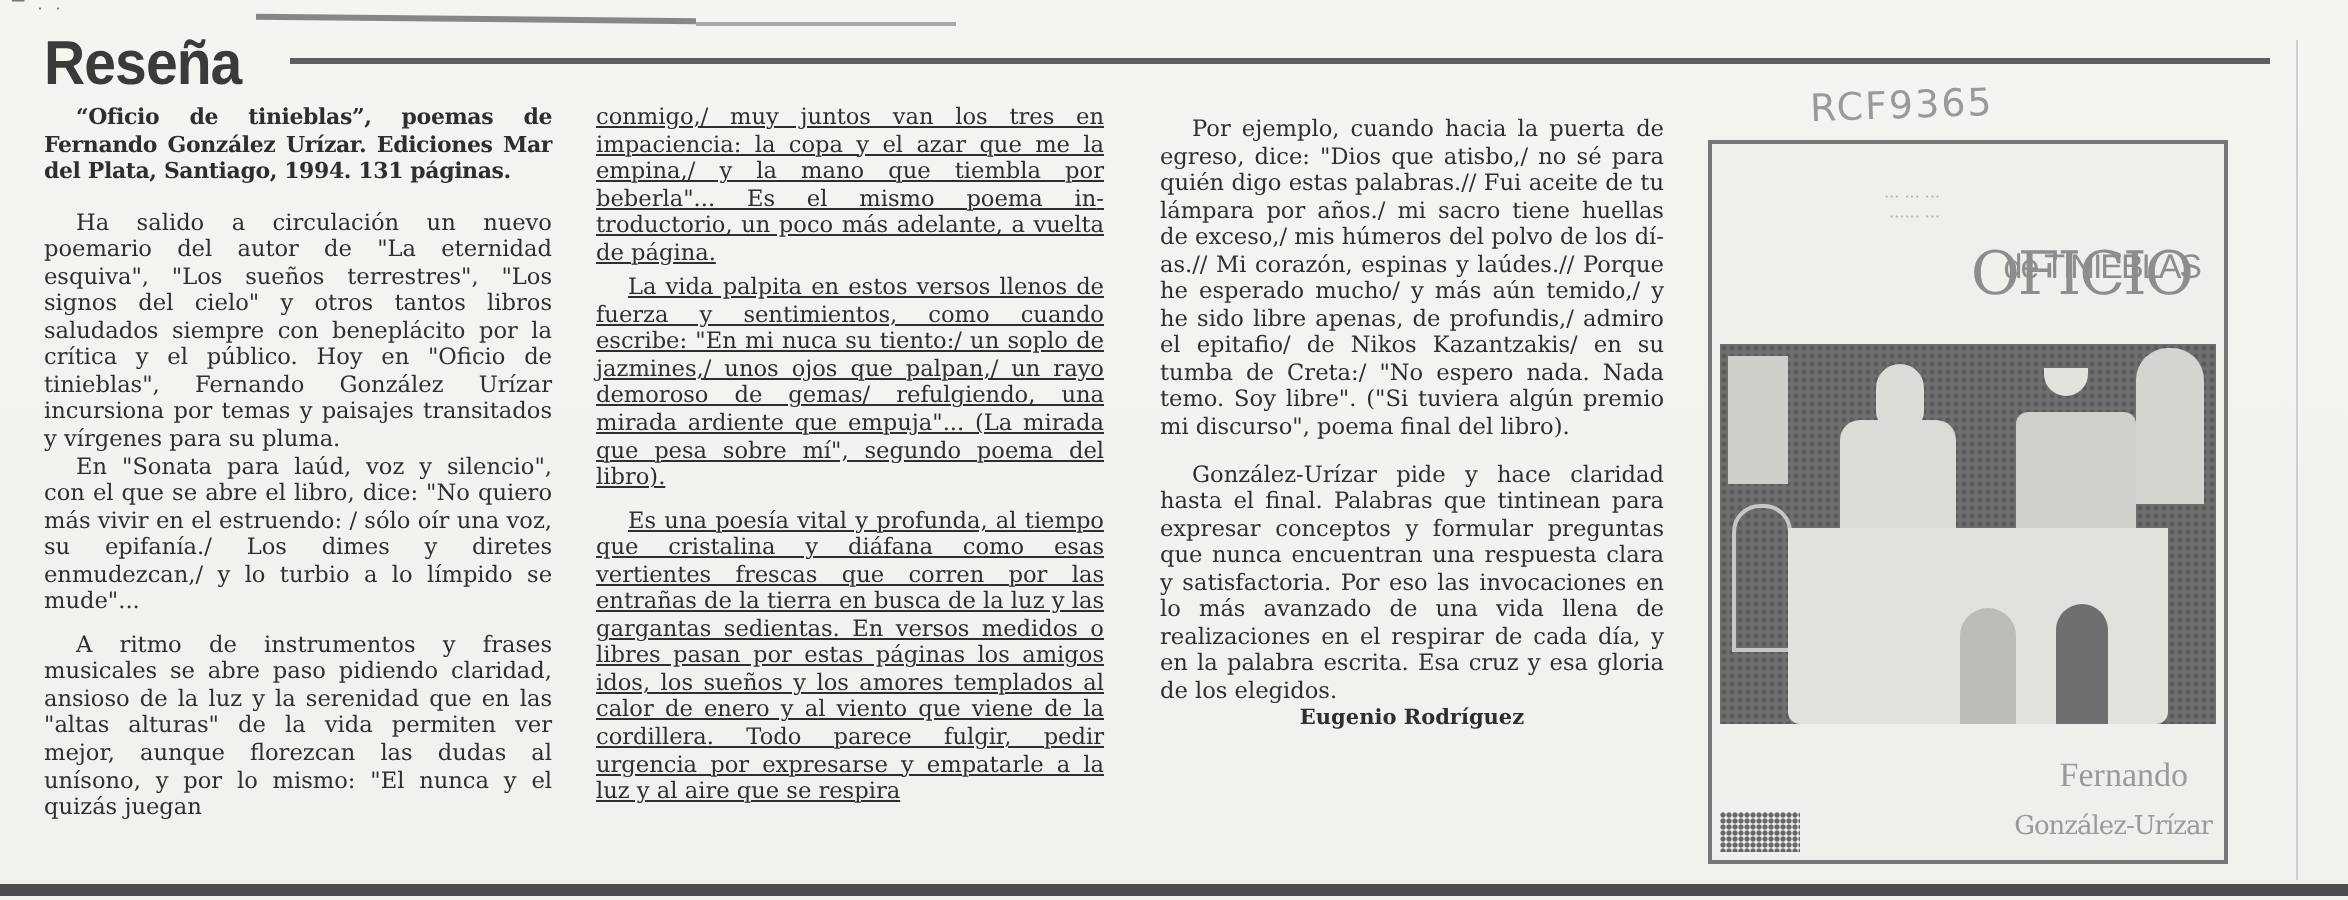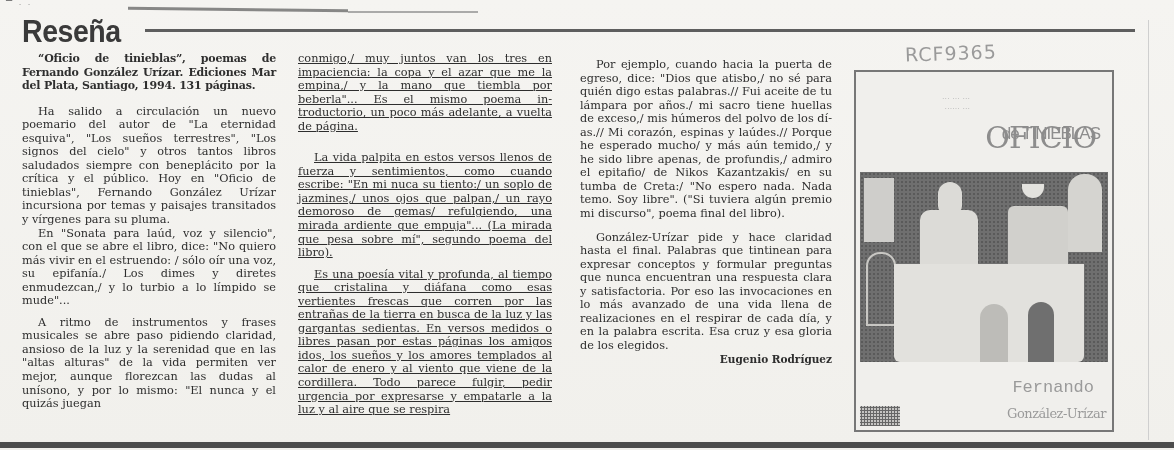--- a/index.html
+++ b/index.html
@@ -37,21 +37,21 @@
   .col p + p { margin-top: 5px; }
   .col p.noindent { text-indent: 0; }
   .col1 { left: 22px; width: 254px; }
   .col2 { left: 298px; width: 254px; text-decoration: underline; }
   .col3 { left: 580px; width: 252px; }
   .ref {
     font-weight: bold; font-size: 11px; letter-spacing: -0.2px;
     text-indent: 16px !important;
   }
   .byline {
-    text-align: right; font-weight: bold; font-size: 10.5px; margin-top: 1px;
+    text-align: center; font-weight: bold; font-size: 10.5px; margin-top: 1px;
   }
   .stamp {
     position: absolute; left: 905px; top: 42px;
     font-family: "DejaVu Sans", sans-serif; font-size: 19px;
     color: #9a9a9a; letter-spacing: 1px; transform: rotate(-2deg);
   }
   .cover {
     position: absolute; left: 854px; top: 70px; width: 260px; height: 362px;
     border: 2px solid #777; background: #f0efec; box-sizing: border-box;
   }
@@ -82,21 +82,21 @@
   .art-head { left: 78px; top: 10px; width: 24px; height: 32px; border-radius: 12px 12px 8px 8px; background:#dcdbd7; }
   .art-body { left: 60px; top: 38px; width: 58px; height: 60px; border-radius: 10px 10px 0 0; background:#dcdbd7; }
   .art-chair { left: 148px; top: 34px; width: 60px; height: 64px; background:#d1d0cc; border-radius: 6px 6px 0 0; }
   .art-cup { left: 162px; top: 12px; width: 22px; height: 14px; border-radius: 0 0 11px 11px; background:#e3e2de; }
   .art-table { left: 34px; top: 92px; width: 190px; height: 98px; background:#e2e1dd; border-radius: 0 0 6px 6px; }
   .art-arch { left: 168px; top: 130px; width: 26px; height: 60px; border-radius: 13px 13px 0 0; background:#6f6f6f; }
   .art-arch2 { left: 120px; top: 132px; width: 28px; height: 58px; border-radius: 14px 14px 0 0; background:#bdbcb8; }
   .art-scroll { left: 6px; top: 80px; width: 26px; height: 70px; border: 2px solid #c8c7c3; border-radius: 14px 14px 0 0; background: transparent; }
   .cover-author1 {
     position: absolute; right: 18px; top: 306px;
-    font-family: Liberation Mono, monospace; font-size: 17px; color: #9a9a9a;
+    font-family: Liberation Serif, serif; font-size: 17px; color: #9a9a9a;
   }
   .cover-author2 {
     position: absolute; right: 6px; top: 334px;
     font-family: "DejaVu Serif", serif; font-size: 13px; color: #9a9a9a; letter-spacing: -0.5px;
   }
   .cover-logo {
     position: absolute; left: 4px; top: 334px; width: 40px; height: 20px;
     background: radial-gradient(#666 1px, transparent 1.6px); background-size: 3px 3px;
   }
   .bottom-rule {
@@ -118,21 +118,21 @@
 
   <div class="col col1">
     <p class="ref">“Oficio de tinieblas”, poemas de Fernando González Urízar. Ediciones Mar del Plata, Santiago, 1994. 131 páginas.</p>
     <p style="margin-top:12px">Ha salido a circulación un nuevo poemario del autor de "La eternidad esquiva", "Los sueños terrestres", "Los signos del cielo" y otros tantos libros saludados siempre con bene­plácito por la crítica y el público. Hoy en "Oficio de tinieblas", Fernando González Urízar incursiona por te­mas y paisajes transitados y vírgenes para su pluma.</p>
     <p style="margin-top:0">En "Sonata para laúd, voz y silen­cio", con el que se abre el libro, dice: "No quiero más vivir en el estruendo: / sólo oír una voz, su epifanía./ Los dimes y diretes enmudezcan,/ y lo turbio a lo límpido se mude"...</p>
     <p style="margin-top:8px">A ritmo de instrumentos y frases musicales se abre paso pidiendo cla­ridad, ansioso de la luz y la serenidad que en las "altas alturas" de la vida permiten ver mejor, aunque florez­can las dudas al unísono, y por lo mismo: "El nunca y el quizás juegan</p>
   </div>
 
   <div class="col col2">
     <p class="noindent">conmigo,/ muy juntos van los tres en impaciencia: la copa y el azar que me la empina,/ y la mano que tiembla por beberla"... Es el mismo poema in­troductorio, un poco más adelante, a vuelta de página.</p>
-    <p style="margin-top:18px">La vida palpita en estos versos lle­nos de fuerza y sentimientos, como cuando escribe: "En mi nuca su tien­to:/ un soplo de jazmines,/ unos ojos que palpan,/ un rayo demoroso de gemas/ refulgiendo, una mirada ar­diente que empuja"... (La mirada que pesa sobre mí", segundo poema del libro).</p>
+    <p style="margin-top:4px">La vida palpita en estos versos lle­nos de fuerza y sentimientos, como cuando escribe: "En mi nuca su tien­to:/ un soplo de jazmines,/ unos ojos que palpan,/ un rayo demoroso de gemas/ refulgiendo, una mirada ar­diente que empuja"... (La mirada que pesa sobre mí", segundo poema del libro).</p>
     <p style="margin-top:8px">Es una poesía vital y profunda, al tiempo que cristalina y diáfana como esas vertientes frescas que corren por las entrañas de la tierra en busca de la luz y las gargantas sedientas. En versos medidos o libres pasan por estas páginas los amigos idos, los sueños y los amores templados al ca­lor de enero y al viento que viene de la cordillera. Todo parece fulgir, pe­dir urgencia por expresarse y empa­tarle a la luz y al aire que se respira</p>
   </div>
 
   <div class="col col3">
     <p style="margin-top:6px">Por ejemplo, cuando hacia la puer­ta de egreso, dice: "Dios que atisbo,/ no sé para quién digo estas pala­bras.// Fui aceite de tu lámpara por años./ mi sacro tiene huellas de exce­so,/ mis húmeros del polvo de los dí­as.// Mi corazón, espinas y laúdes.// Porque he esperado mucho/ y más aún temido,/ y he sido libre apenas, de profundis,/ admiro el epitafio/ de Nikos Kazantzakis/ en su tumba de Creta:/ "No espero nada. Nada temo. Soy libre". ("Si tuviera algún premio mi discurso", poema final del libro).</p>
     <p style="margin-top:10px">González-Urízar pide y hace clari­dad hasta el final. Palabras que tinti­nean para expresar conceptos y for­mular preguntas que nunca encuen­tran una respuesta clara y satisfacto­ria. Por eso las invocaciones en lo más avanzado de una vida llena de realizaciones en el respirar de cada día, y en la palabra escrita. Esa cruz y esa gloria de los elegidos.</p>
     <div class="byline">Eugenio Rodríguez</div>
   </div>
 
   <div class="stamp">RCF9365</div>

